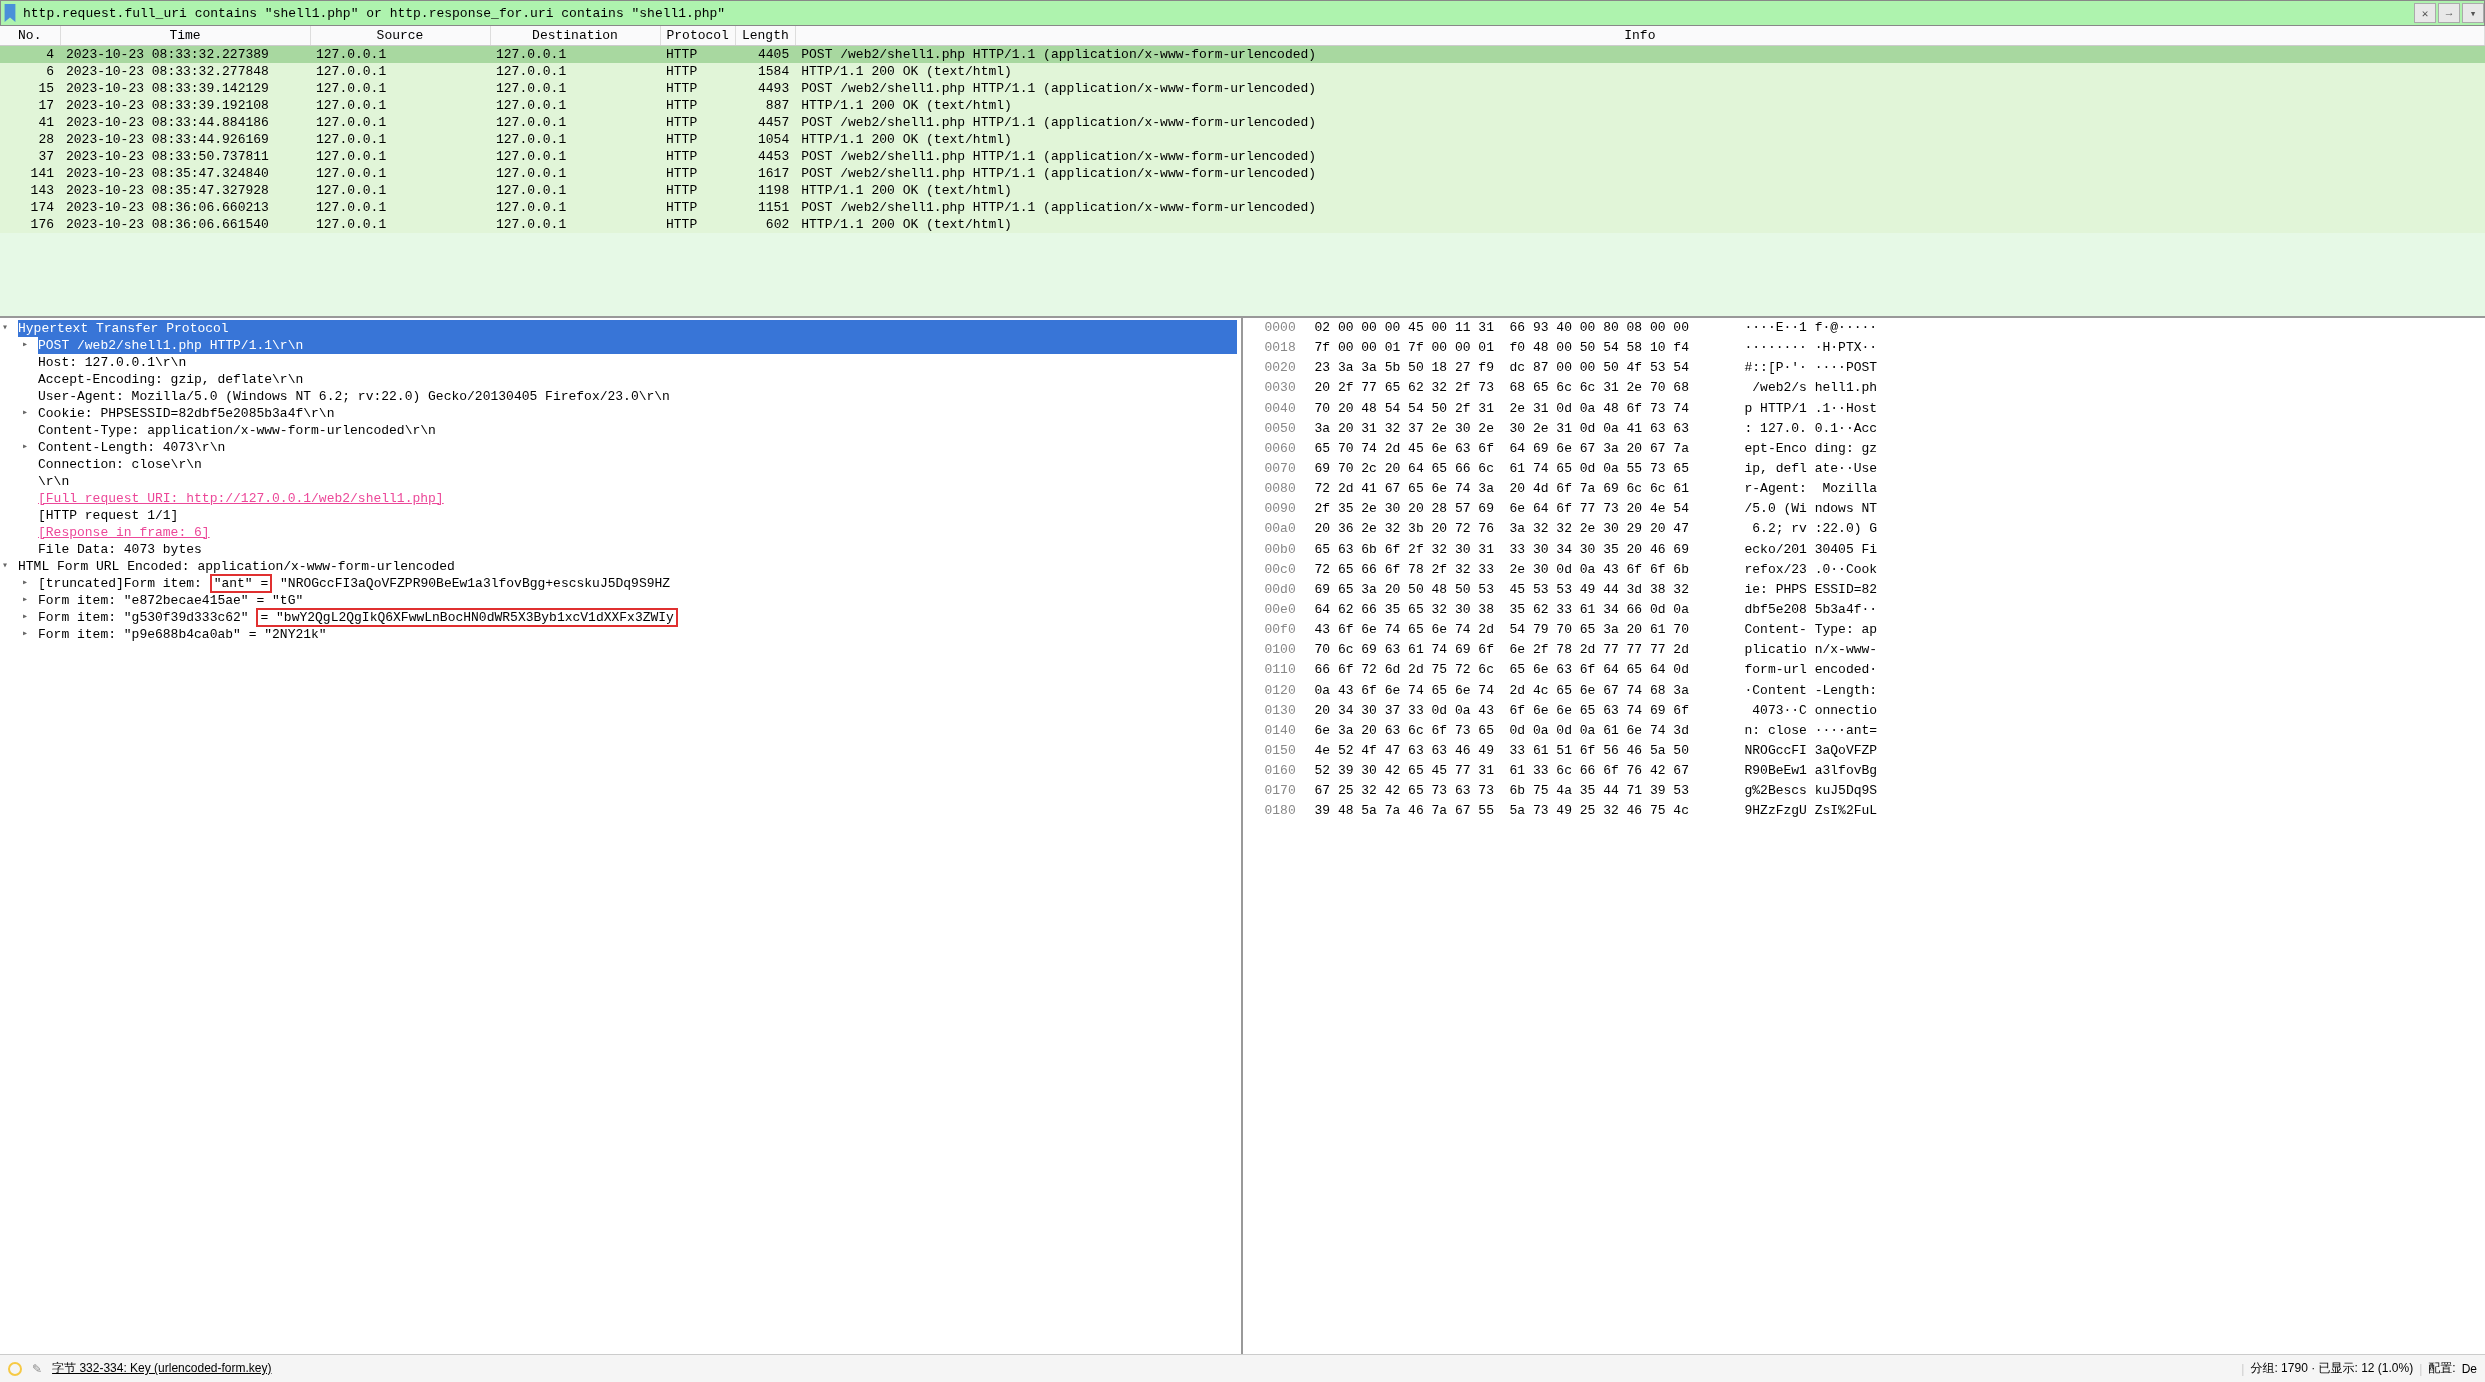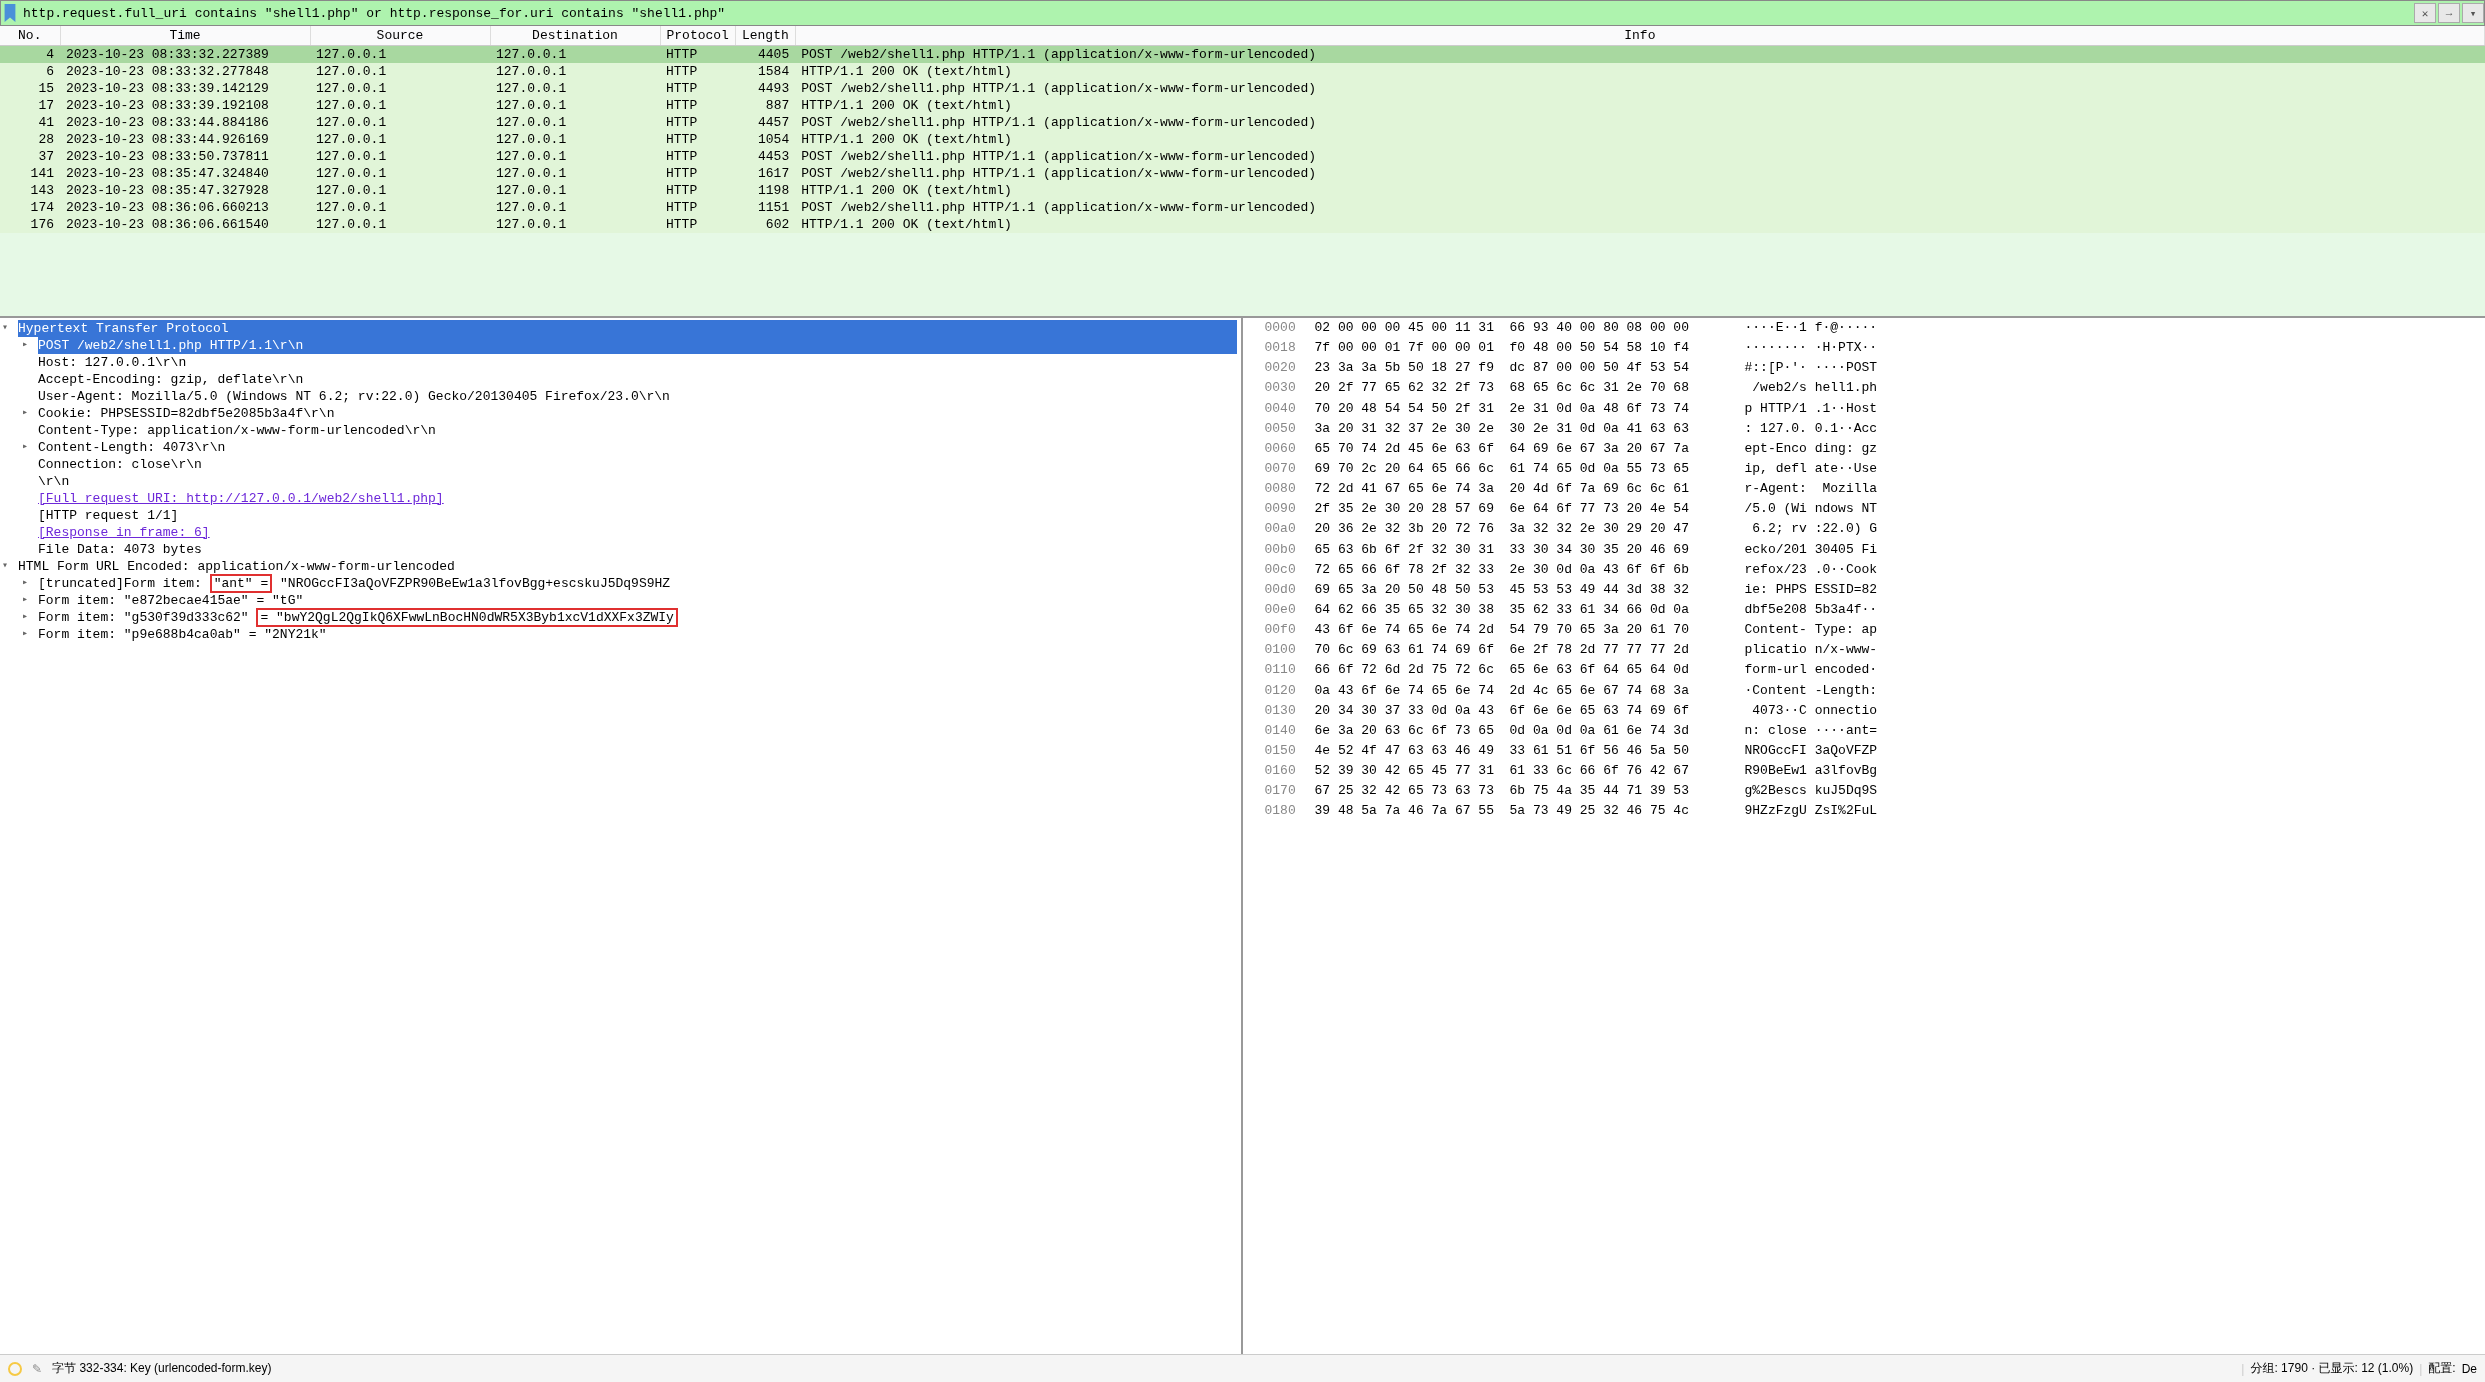--- a/index.html
+++ b/index.html
@@ -25,35 +25,35 @@
 
 .bottom-split { display: flex; height: calc(100vh - 318px - 28px); }
 
 .details-pane { width: 50%; background: #fff; overflow: auto; border-right: 2px solid #999; font-size: 13px; position: relative; }
 .details-inner { padding: 2px 4px 2px 18px; }
 .tree-row { padding: 1px 0; white-space: nowrap; position: relative; }
 .tree-arrow { position: absolute; left: -16px; color: #666; cursor: pointer; user-select: none; font-size: 10px; }
 .tree-row.lvl0 { margin-left: 0; }
 .tree-row.lvl1 { margin-left: 20px; }
 .tree-row.sel { background: #3875d7; color: #fff; }
-.tree-row .link { color: #6d28d9; text-decoration: underline; }
+.tree-row .link { color: #ec4899; text-decoration: underline; }
 .red-box { border: 2px solid #e03030; padding: 0 2px; display: inline; }
 .scroll-h { position: absolute; bottom: 0; left: 0; right: 0; height: 16px; overflow-x: scroll; }
 .scroll-h-inner { width: 2000px; height: 1px; }
 
 .hex-pane { width: 50%; background: #fff; overflow: auto; font-size: 13px; line-height: 1.55; padding-left: 16px; }
 .hex-row { display: flex; padding: 0 6px; white-space: pre; }
 .hex-offset { color: #888; width: 50px; }
 .hex-bytes { width: 430px; }
 .hex-ascii { flex: 1; }
 
 .status-bar { display: flex; align-items: center; height: 28px; background: #f5f5f5; border-top: 1px solid #ccc; padding: 0 8px; font-family: "Segoe UI", sans-serif; font-size: 12px; }
 .status-dot { width: 14px; height: 14px; border: 2px solid #f6c945; border-radius: 50%; margin-right: 10px; }
 .status-edit { color: #888; margin-right: 10px; }
-.status-center { flex: 1; }
+.status-center { flex: 1; text-decoration: underline; }
 .status-right { display: flex; gap: 6px; align-items: center; }
 .status-sep { color: #ccc; }
 </style>
 </head>
 <body>
 
 <div class="filter-bar">
   <div class="filter-bookmark"></div>
   <input class="filter-text" value="http.request.full_uri contains &quot;shell1.php&quot; or http.response_for.uri contains &quot;shell1.php&quot;" style="">
   <div class="filter-btn">✕</div>

